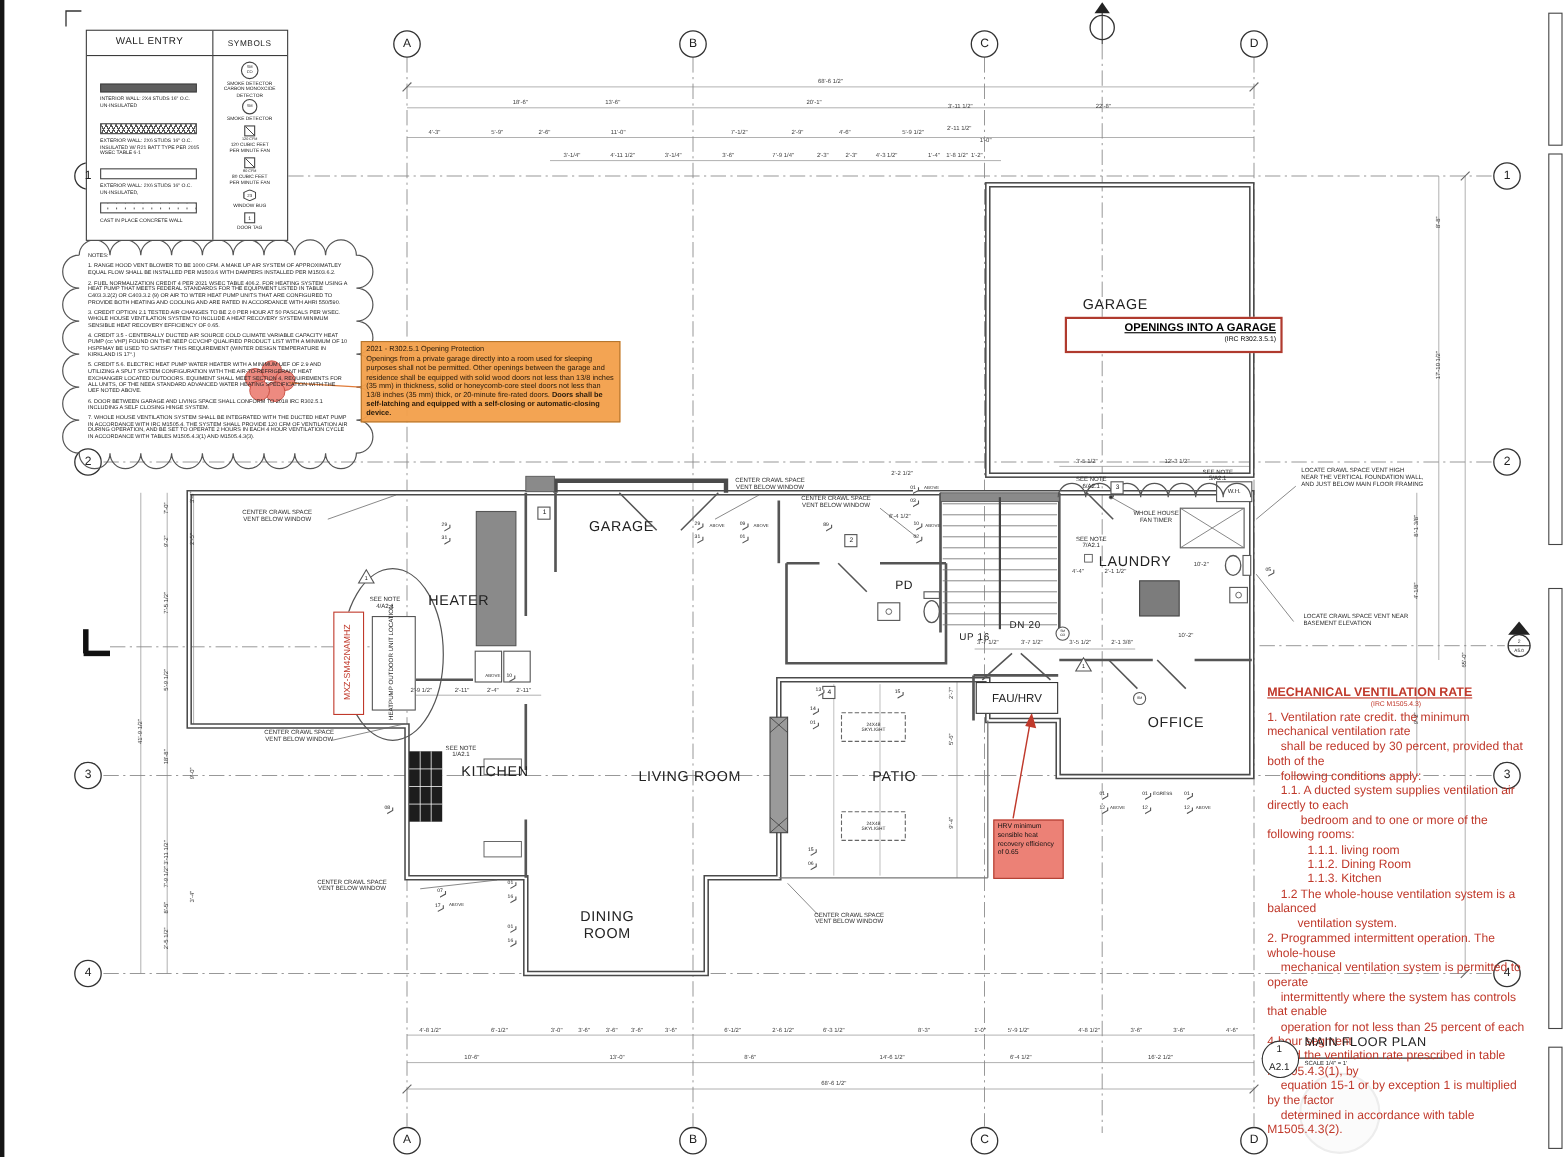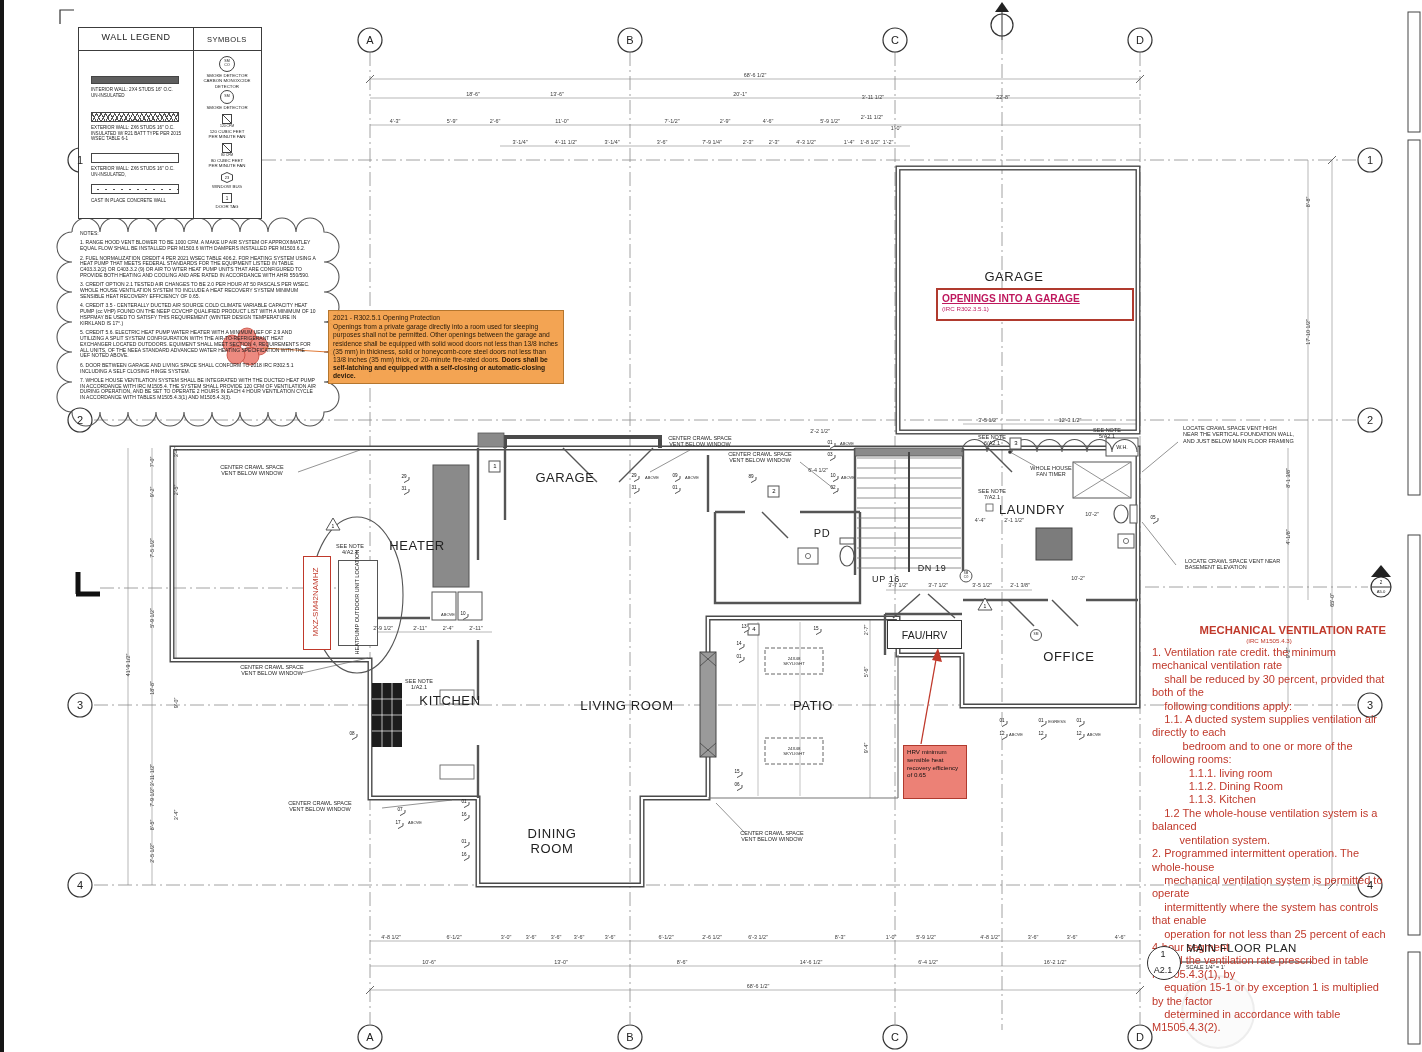--- a/index.html
+++ b/index.html
@@ -37,26 +37,26 @@
   .symhex{width:12px;height:11px;margin:0 auto;position:relative;display:flex;align-items:center;justify-content:center;font-size:4px;color:#222;
           clip-path:polygon(50% 0,100% 25%,100% 75%,50% 100%,0 75%,0 25%);background:#444}
   .symhex>i{position:absolute;inset:1px;clip-path:polygon(50% 0,100% 25%,100% 75%,50% 100%,0 75%,0 25%);background:#fff}
   .symhex>b{position:relative;font-weight:normal}
   
   .notes{position:absolute;left:80px;top:231px;width:236px;font-size:5px;line-height:1.16;color:#222}
   .notes p{margin:0 0 3.6px 0}
   
   .orange{position:absolute;left:328px;top:310px;width:226px;background:rgba(242,159,74,.95);border:1.4px solid #b5762e;padding:3px 4px;font-size:6.7px;line-height:1.22;color:#26190a}
   .orange .ttl{margin-bottom:1px}
-  .garbox{position:absolute;left:936px;top:288px;width:186px;border:2px solid #b03a2e;background:#fff;padding:3px 4px 5px;text-align:left;color:#be185d}
+  .garbox{position:absolute;left:968px;top:288px;width:186px;border:2px solid #b03a2e;background:#fff;padding:3px 4px 5px;text-align:right;color:#000000}
   .garbox .ttl{font-size:10.2px;font-weight:bold;text-decoration:underline}
   .garbox .code{font-size:6.2px;margin:1px 0 2px}
   .garbox .bd{font-size:7.1px;line-height:1.3}
   .mech{position:absolute;left:1152px;top:624px;width:234px;color:#c0392b}
-  .mech .ttl{font-size:11.3px;font-weight:bold;text-align:right}
+  .mech .ttl{font-size:11.3px;font-weight:bold;text-decoration:underline;text-align:left}
   .mech .code{font-size:6.2px;text-align:center;margin:1px 0 2px}
   .mech .intro{font-size:7.8px;line-height:1.22;text-align:center;white-space:pre-line}
   .mech .bd{font-size:11px;line-height:1.22;text-align:left;white-space:pre-wrap;margin-top:1px}
   .hrv{position:absolute;left:903px;top:745px;width:56px;height:48px;background:#ec8176;border:1.6px solid #b03a2e;padding:2px 3px;font-size:6.2px;line-height:1.25;color:#111}
   .mxz{position:absolute;left:303px;top:556px;width:26px;height:92px;border:1.3px solid #c0392b;background:#fff}
   .hpbox{position:absolute;left:338px;top:560px;width:38px;height:84px;border:1.2px solid #555;background:#fff}
   
   .tb-circ{position:absolute;left:1147px;top:946px;width:32px;height:32px;border:1.6px solid #333;border-radius:50%;background:#fff}
   .tb-num{font-size:9px;color:#222}
   .tb-title{font-size:11.5px;letter-spacing:.4px;color:#222}
@@ -332,21 +332,21 @@
   </g>
 
   <g stroke="#333">
     <line x1="1180" y1="962" x2="1312" y2="962" stroke-width="1.1"></line>
     <line x1="1147" y1="962" x2="1179" y2="962" stroke-width="1"></line>
   </g>
 </svg>
 
 <div class="lgbox">
   <div class="lgdiv"></div>
-  <div class="lghead" style="left:0;width:114px">WALL LEGEND</div>
+  <div class="lghead" style="left:0;width:114px">WALL ENTRY</div>
   <div class="lghead" style="left:114px;width:68px;font-size:7.5px;top:7px">SYMBOLS</div>
   <div class="lgrule" style="left:0;width:114px"></div>
   <div class="lgrule" style="left:114px;width:68px"></div>
 
   <div class="wallsamp ws1" style="top:48px"></div>
   <div class="lglab" style="left:12px;top:59px">INTERIOR WALL: 2X4 STUDS 16" O.C.
 UN-INSULATED</div>
   <div class="wallsamp ws2" style="top:84px;height:10px"></div>
   <div class="lglab" style="left:12px;top:97px">EXTERIOR WALL: 2X6 STUDS 16" O.C.
 INSULATED W/ R21 BATT TYPE PER 2015
@@ -451,21 +451,21 @@
 <span class="t c room" style="left:417px;top:546px">HEATER</span>
 <span class="t c room" style="left:450px;top:701px">KITCHEN</span>
 <span class="t c room" style="left:627px;top:706px">LIVING ROOM</span>
 <span class="t c room" style="left:552px;top:841px">DINING
 ROOM</span>
 <span class="t c room" style="left:813px;top:706px">PATIO</span>
 <span class="t c room" style="left:1032px;top:510px">LAUNDRY</span>
 <span class="t c room" style="left:1069px;top:657px">OFFICE</span>
 <span class="t c room sm" style="left:822px;top:533px;font-size:11px">PD</span>
 <span class="t c room sm" style="left:886px;top:579px;font-size:9px">UP 16</span>
-<span class="t c room sm" style="left:932px;top:568px;font-size:9px">DN 19</span>
+<span class="t c room sm" style="left:932px;top:568px;font-size:9px">DN 20</span>
 <span class="t c" style="left:1122px;top:447px;font-size:5.4px">W.H.</span>
 
 <span class="t c ann" style="left:252px;top:470px">CENTER CRAWL SPACE
 VENT BELOW WINDOW</span>
 <span class="t c ann" style="left:700px;top:441px">CENTER CRAWL SPACE
 VENT BELOW WINDOW</span>
 <span class="t c ann" style="left:760px;top:457px">CENTER CRAWL SPACE
 VENT BELOW WINDOW</span>
 <span class="t c ann" style="left:272px;top:670px">CENTER CRAWL SPACE
 VENT BELOW WINDOW</span>

